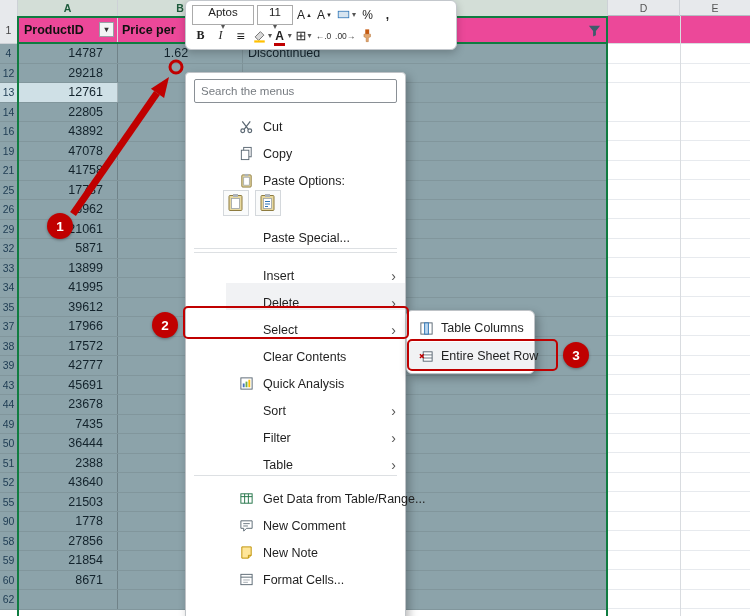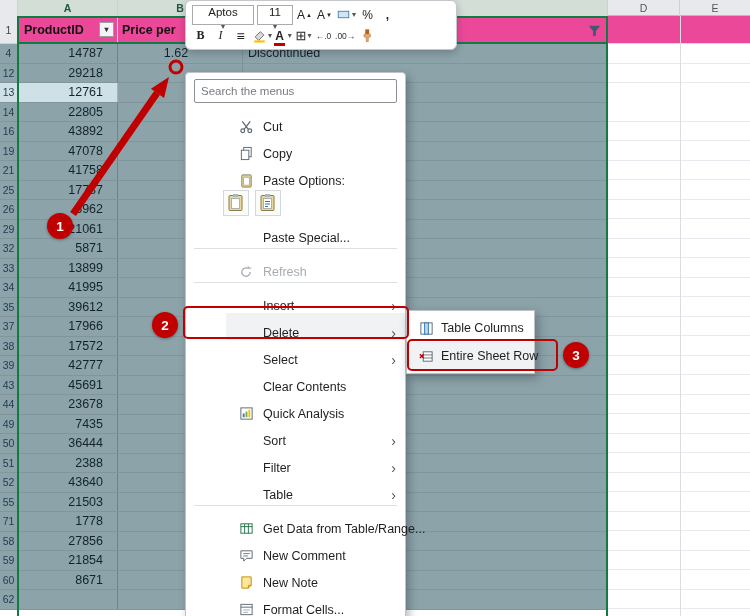--- a/index.html
+++ b/index.html
@@ -82,21 +82,21 @@
   .mi .chev{color:#555;font-size:14px;line-height:1;}
   .mi.disabled{color:#A6ACB2;}
   .mi.hl{background:#F1F2F4;}
   .pastebtns{height:30px;display:flex;align-items:center;gap:6px;padding-left:37px;}
   .paste-btn{width:26px;height:26px;display:flex;align-items:center;justify-content:center;
              border:1px solid #D4D8DC;background:#FAFBFB;}
   .divider{height:1px;background:#DDE0E3;margin:3px 8px;}
 
   
   .submenu{position:absolute;left:406px;top:310px;width:129px;background:#fff;border:1px solid #BFC3C7;
-           border-radius:0;box-shadow:3px 4px 10px rgba(0,0,0,0.28);z-index:32;padding:3px 0;}
+           border-radius:6px;box-shadow:3px 4px 10px rgba(0,0,0,0.28);z-index:32;padding:3px 0;}
   .smi{height:28px;display:flex;align-items:center;padding:0 8px;font-size:12.5px;color:#1F1F1F;}
   .smi .gut{width:22px;display:flex;justify-content:center;align-items:center;flex:none;}
   .smi .lbl{margin-left:4px;white-space:nowrap;}
   .smi.hl{background:#F1F2F4;}
 
   
   .redbox{position:absolute;border:2.5px solid #C00000;border-radius:5px;z-index:36;pointer-events:none;}
   .stepdot{position:absolute;width:26px;height:26px;border-radius:50%;background:#C00000;color:#fff;
            display:flex;align-items:center;justify-content:center;font-size:13.5px;font-weight:bold;
            z-index:37;box-shadow:0 1px 3px rgba(0,0,0,0.35);}
@@ -271,21 +271,21 @@
         <div class="cb"></div>
         <div class="cc"></div>
       </div>
       <div class="row">
         <div class="rn">55</div>
         <div class="ca">21503</div>
         <div class="cb"></div>
         <div class="cc"></div>
       </div>
       <div class="row">
-        <div class="rn">71</div>
+        <div class="rn">90</div>
         <div class="ca">1778</div>
         <div class="cb"></div>
         <div class="cc"></div>
       </div>
       <div class="row">
         <div class="rn">58</div>
         <div class="ca">27856</div>
         <div class="cb"></div>
         <div class="cc"></div>
       </div>
@@ -430,29 +430,20 @@
         </span>
       </div>
 
       <div class="mi">
         <span class="gut"></span>
         <span class="lbl">Paste Special...</span>
       </div>
 
       <div class="divider"></div>
 
-      <div class="mi disabled">
-        <span class="gut">
-          <svg width="14" height="14" viewBox="0 0 16 16" fill="none" stroke="#A7ADB3" stroke-width="1.5">
-              <path d="M12.8 8A4.8 4.8 0 1 1 10.4 3.9"></path>
-              <path d="M10.2 1.2l1 2.9 2.9-1" stroke-width="1.2"></path>
-            </svg>
-        </span>
-        <span class="lbl">Refresh</span>
-      </div>
 
       <div class="divider"></div>
 
       <div class="mi">
         <span class="gut"></span>
         <span class="lbl">Insert</span>
         <span class="chev">›</span>
       </div>
 
       <div class="mi hl">

